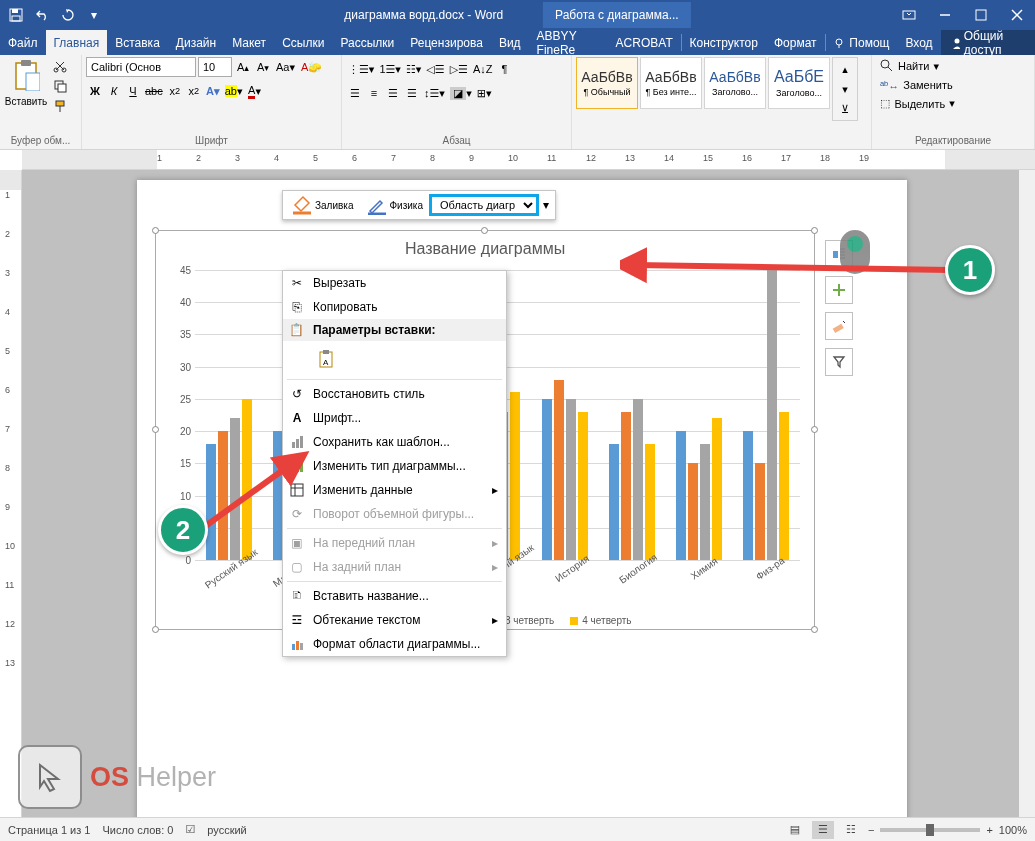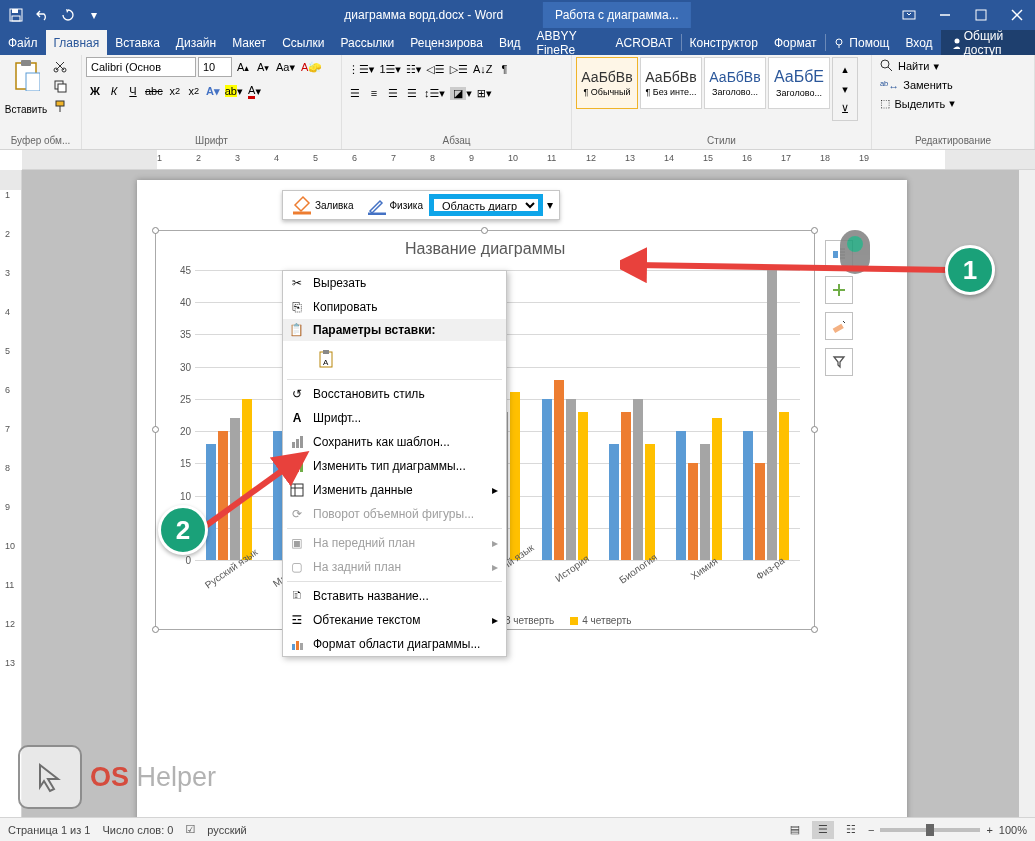--- a/index.html
+++ b/index.html
@@ -20,21 +20,21 @@
 .rtab.active { background: #f3f3f3; color: #2b579a; }
 .rtab-share { margin-left: auto; background: #1e3f6e; padding: 3px 10px; }
 .rtab-tell { display: flex; align-items: center; gap: 4px; }
 .divider-tab { width: 1px; background: rgba(255,255,255,.3); margin: 4px 0; }
 
 
 .ribbon { height: 95px; background: #f3f3f3; border-bottom: 1px solid #d4d4d4; display: flex; }
 .rgroup { border-right: 1px solid #e0e0e0; padding: 2px 4px; display: flex; flex-direction: column; position: relative; }
 .rgroup-label { font-size: 10px; color: #666; text-align: center; padding: 1px 0; }
 .rgroup-content { flex: 1; display: flex; gap: 2px; align-items: flex-start; }
-.big-btn { width: 44px; display: flex; flex-direction: column; align-items: center; gap: 13px; padding: 2px; cursor: pointer; font-size: 10px; }
+.big-btn { width: 44px; display: flex; flex-direction: column; align-items: center; gap: 5px; padding: 2px; cursor: pointer; font-size: 10px; }
 .mini-stack { display: flex; flex-direction: column; gap: 2px; }
 .mini-btn { width: 20px; height: 18px; display: flex; align-items: center; justify-content: center; cursor: pointer; font-size: 11px; }
 .font-row { display: flex; gap: 2px; align-items: center; }
 .font-select { height: 20px; border: 1px solid #ababab; background: #fff; font-size: 11px; padding: 0 4px; }
 .btn-row { display: flex; gap: 1px; margin-top: 2px; }
 .rbtn { min-width: 18px; height: 20px; display: flex; align-items: center; justify-content: center; cursor: pointer; font-size: 11px; padding: 0 2px; }
 .style-gallery { display: flex; gap: 2px; }
 .style-item { width: 62px; height: 52px; border: 1px solid #d4d4d4; background: #fff; display: flex; flex-direction: column; align-items: center; justify-content: center; font-size: 9px; cursor: pointer; }
 .style-item.active { border-color: #f0b429; background: #fef6e7; }
 .style-preview { font-size: 14px; color: #333; text-align: right; }
@@ -72,21 +72,21 @@
 .legend-item { display: flex; align-items: center; gap: 4px; }
 .legend-sw { width: 8px; height: 8px; }
 
 
 .chart-side { position: absolute; right: -38px; top: 10px; display: flex; flex-direction: column; gap: 8px; }
 .side-btn { width: 28px; height: 28px; border: 1px solid #c0c0c0; background: #fff; display: flex; align-items: center; justify-content: center; cursor: pointer; }
 
 
 .mini-toolbar { position: absolute; left: 282px; top: 190px; background: #fff; border: 1px solid #c6c6c6; box-shadow: 0 2px 4px rgba(0,0,0,.25); display: flex; align-items: center; padding: 2px; z-index: 10; }
 .mt-btn { display: flex; flex-direction: row; align-items: center; padding: 2px 6px; cursor: pointer; font-size: 10px; gap: 2px; }
-.mt-select { border: 5px solid #0ea5e9; height: 22px; font-size: 11px; background: #fff; padding: 0 4px; }
+.mt-select { border: 3px solid #0ea5e9; height: 22px; font-size: 11px; background: #fff; padding: 0 4px; }
 
 
 .ctx-menu { position: absolute; left: 282px; top: 270px; width: 225px; background: #fff; border: 1px solid #c6c6c6; box-shadow: 2px 2px 6px rgba(0,0,0,.25); font-size: 12px; z-index: 11; }
 .ctx-item { display: flex; align-items: center; height: 24px; padding: 0 8px 0 30px; position: relative; cursor: pointer; }
 .ctx-item.disabled { color: #a0a0a0; cursor: default; }
 .ctx-item.section { background: #f0f0f0; font-weight: bold; height: 22px; }
 .ctx-icon { position: absolute; left: 6px; width: 16px; height: 16px; display: flex; align-items: center; justify-content: center; }
 .ctx-sep { height: 1px; background: #e0e0e0; margin: 2px 4px; }
 .ctx-sub { position: absolute; right: 8px; }
 .ctx-paste-row { height: 36px; padding-left: 30px; display: flex; align-items: center; }
@@ -313,21 +313,20 @@
             <div class="style-preview blue" style="font-size:16px">АаБбЕ</div>
             <div style="margin-top:2px">Заголово...</div>
           </div>
         </div>
       <div class="mini-stack" style="justify-content:center;border:1px solid #d0d0d0;padding:2px">
         <div class="mini-btn">▴</div>
         <div class="mini-btn">▾</div>
         <div class="mini-btn">⊻</div>
       </div>
     </div>
-    <div class="rgroup-label">Стили</div>
   </div>
 
   <div class="rgroup" style="flex:1">
     <div class="rgroup-content">
       <div class="edit-stack">
         <div class="edit-btn"><svg width="14" height="14">
               <circle cx="5" cy="5" r="4" fill="none" stroke="#333"></circle>
               <line x1="8" y1="8" x2="12" y2="12" stroke="#333"></line>
             </svg><span>Найти</span> ▾</div>
         <div class="edit-btn">

